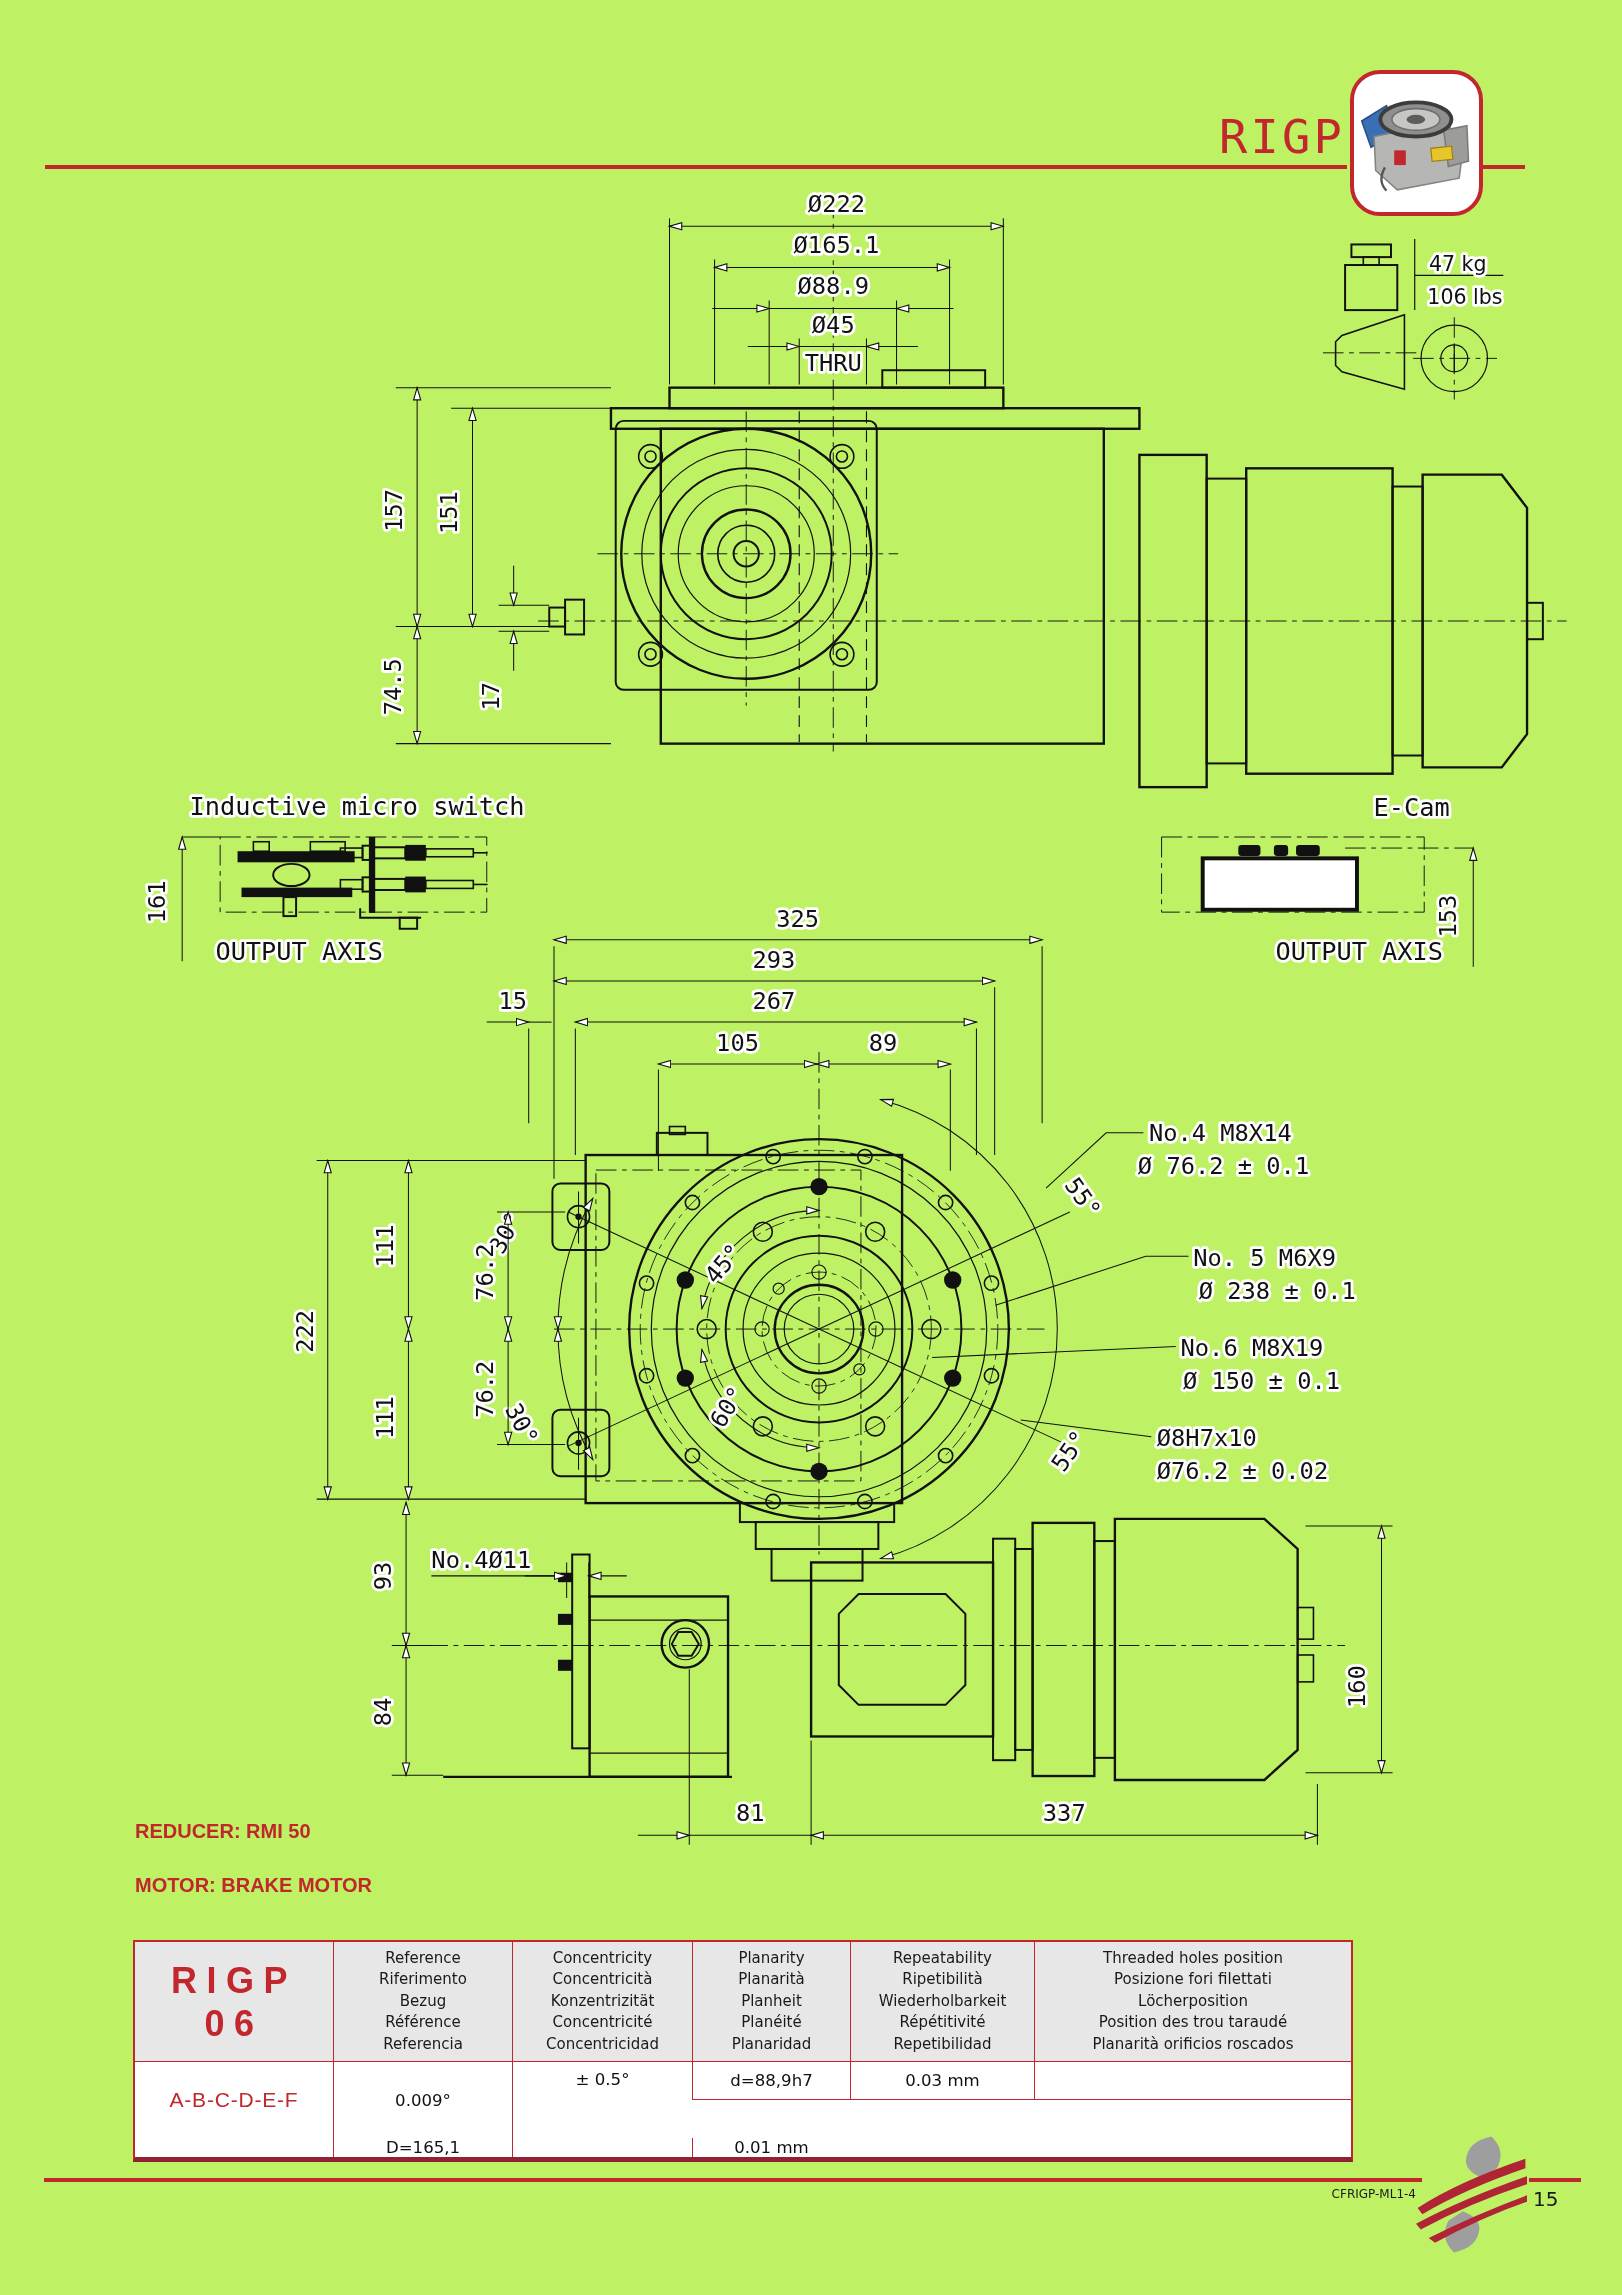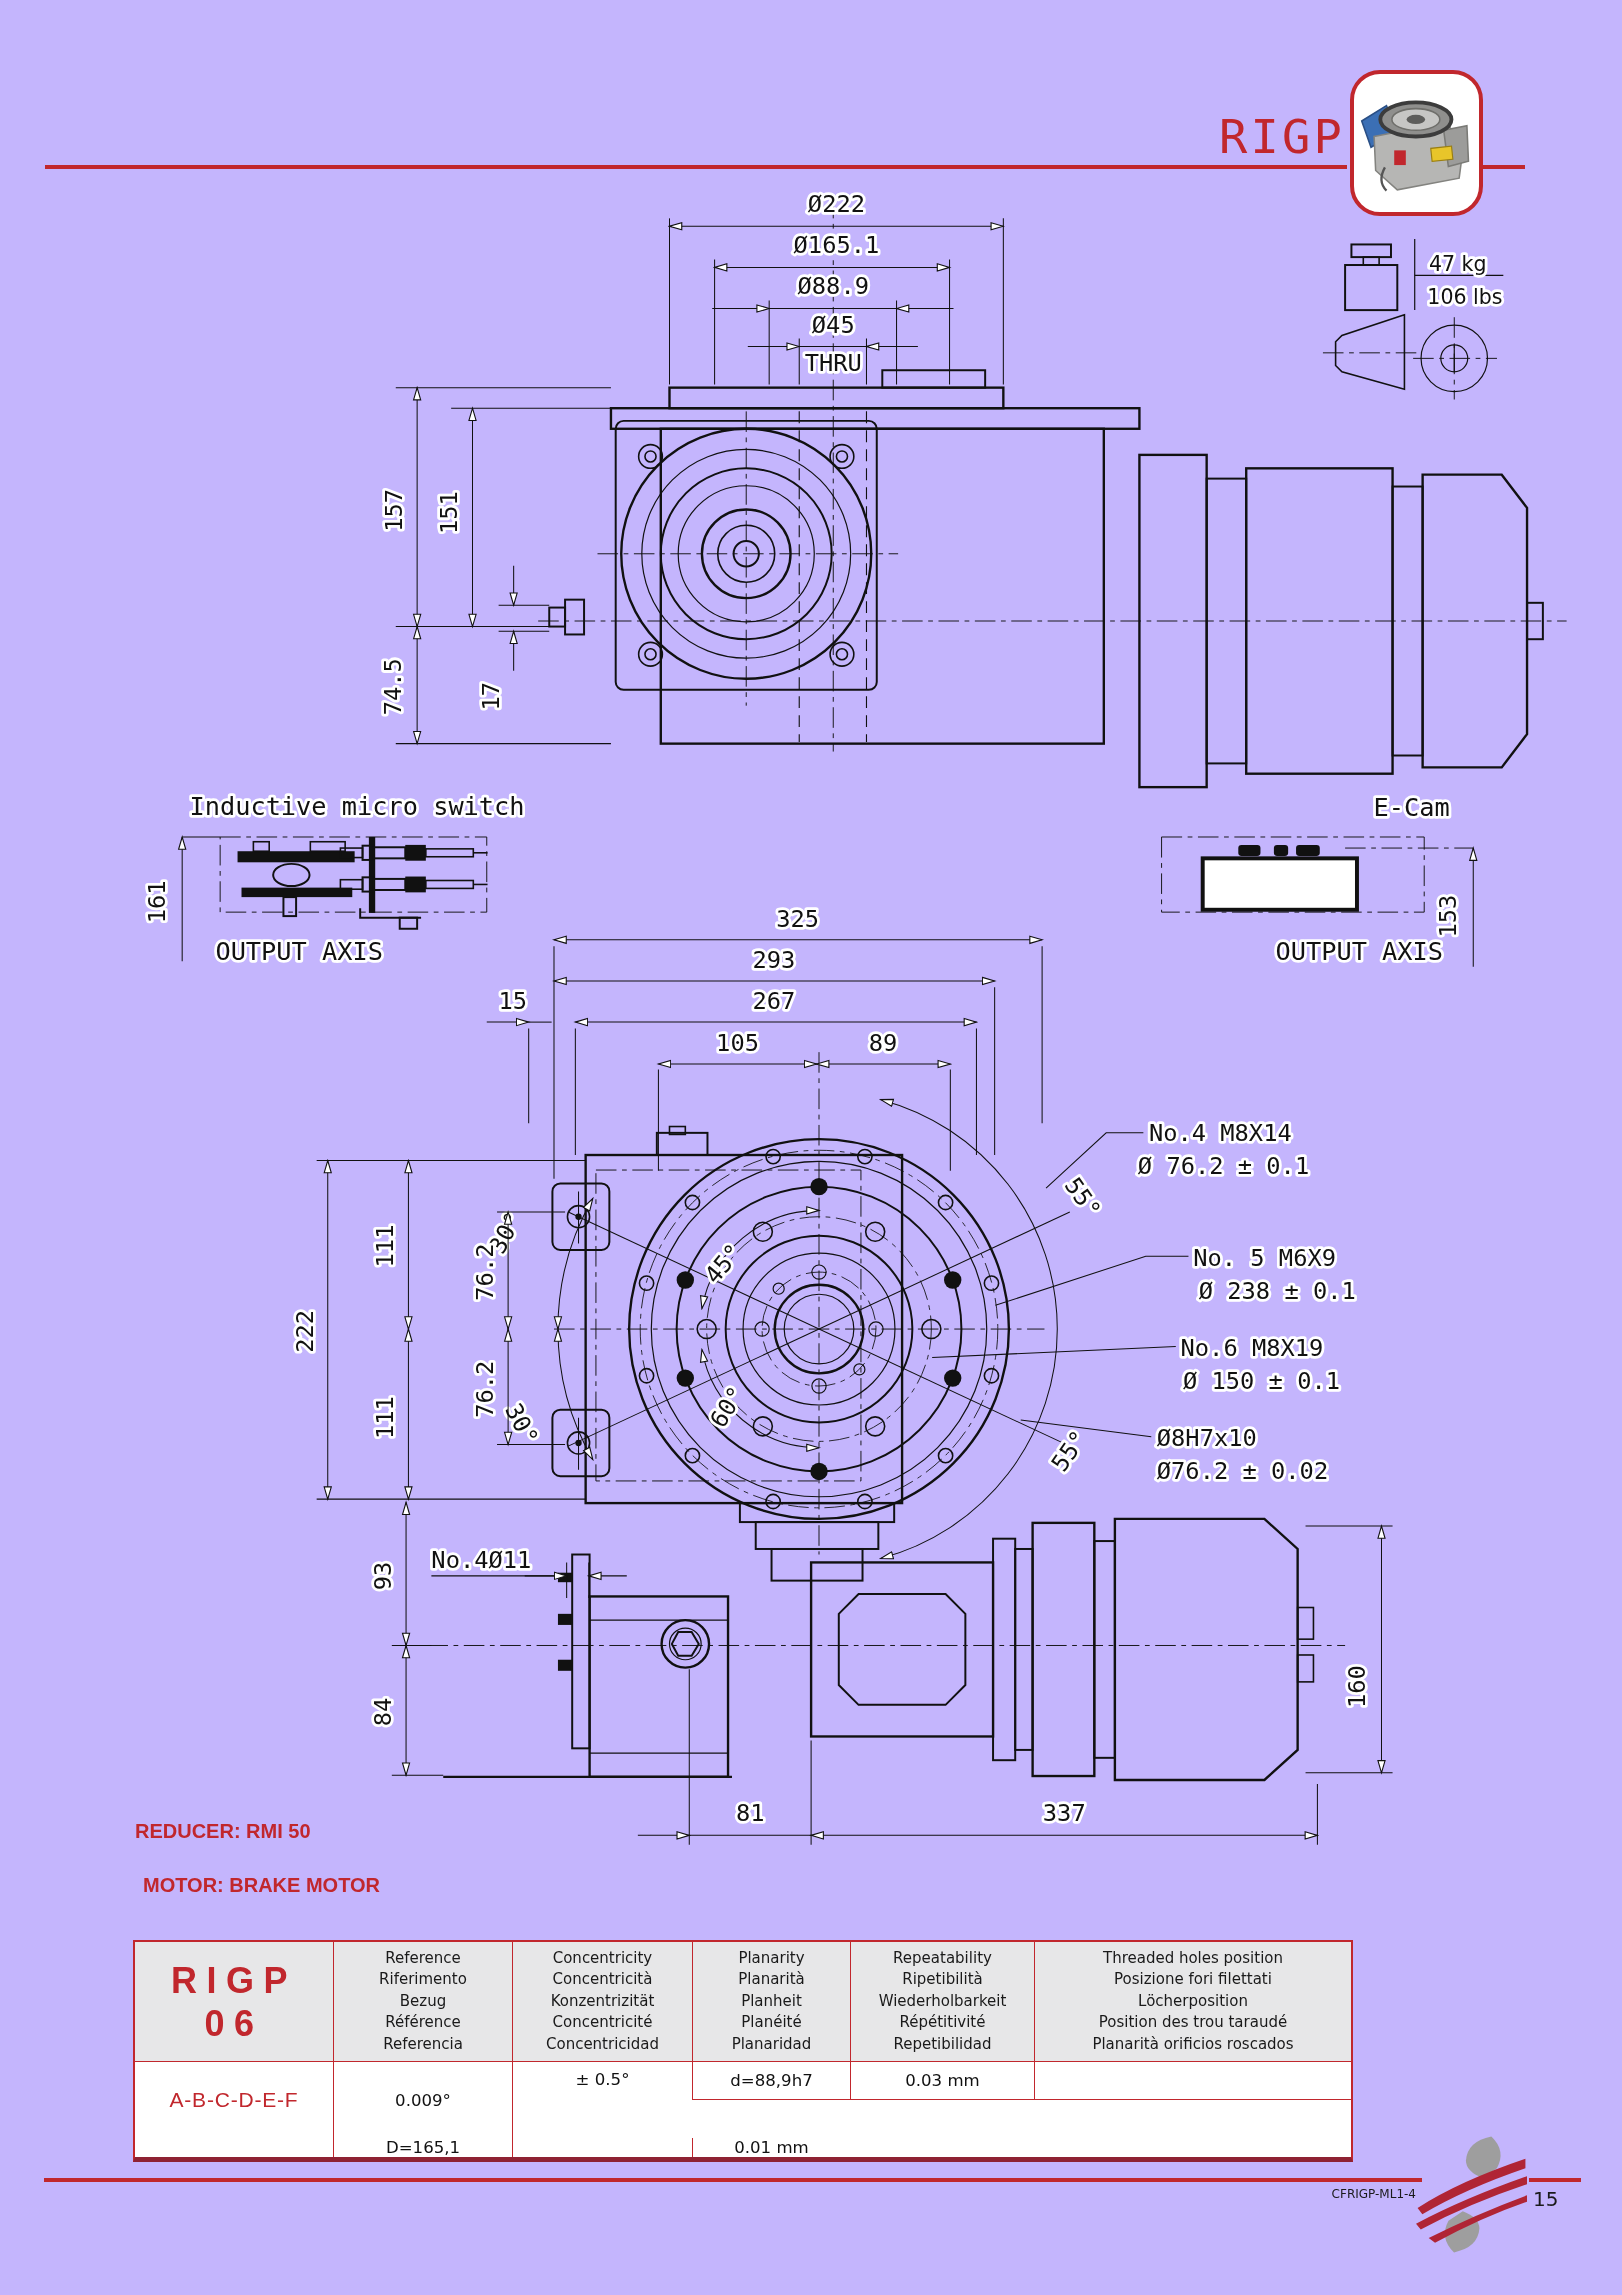--- a/index.html
+++ b/index.html
@@ -1,16 +1,16 @@
 <!DOCTYPE html>
 <html style="font-size:12.7px"><head>
 <meta charset="utf-8">
 <style>
   html,body{margin:0;padding:0;background:#fff;}
-  #page{position:relative;width:1623px;height:2295px;background:#c4b5fd;overflow:hidden;
+  #page{position:relative;width:1623px;height:2295px;background:#bef264;overflow:hidden;
         font-family:"DejaVu Sans",sans-serif;color:#111;}
   .abs{position:absolute;}
   
   #brand-title{left:1219px;top:109px;font-family:"DejaVu Sans Mono",monospace;
 atible    font-weight:bold;font-size:47px;letter-spacing:3.2px;color:#c1272d;}
   .redline{height:4px;background:#c1272d;}
   #product-box{left:1350px;top:70px;width:125px;height:138px;border:4.7px solid #c1272d;border-radius:30px;background:#fff;}
   
   svg{display:block;}
   .o3{stroke:#111;stroke-width:3;fill:none;}
@@ -412,21 +412,21 @@
         <line class="dim" x1="806" y1="2320" x2="871" y2="2320" marker-end="url(#ah)"></line>
         <line class="dim" x1="871" y1="2320" x2="1025" y2="2320"></line>
         <text class="dtxt mid" x="948" y="2302">81</text>
         <line class="dim" x1="1025" y1="2320" x2="1665" y2="2320" marker-start="url(#ah)" marker-end="url(#ah)"></line>
         <text class="dtxt mid" x="1345" y="2302">337</text>
       </g>
     </g>
   </svg>
 
   <div class="abs note" style="top:1820px;">REDUCER: RMI 50</div>
-  <div class="abs note" style="top:1874px;margin-left:8px;">MOTOR: BRAKE MOTOR</div>
+  <div class="abs note" style="top:1874px;">MOTOR: BRAKE MOTOR</div>
 
   <div class="abs" id="spec-table">
     <div class="cell hdr model first">
       <span>RIGP</span>
       <span>06</span>
     </div>
     <div class="cell hdr">
       <div>
         <div>Reference</div>
         <div>Riferimento</div>

